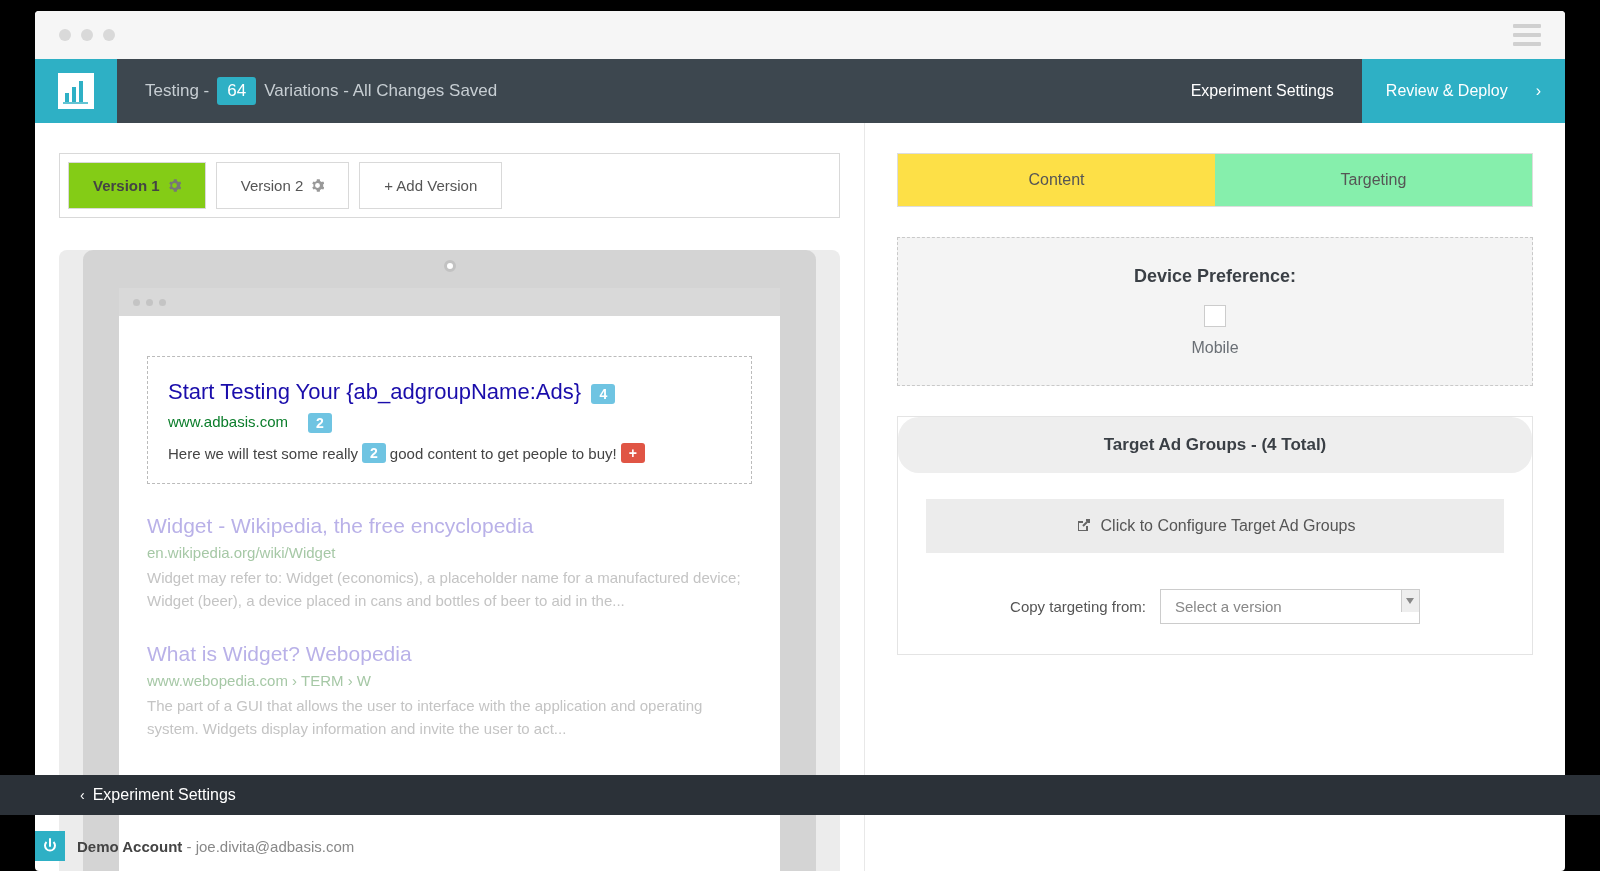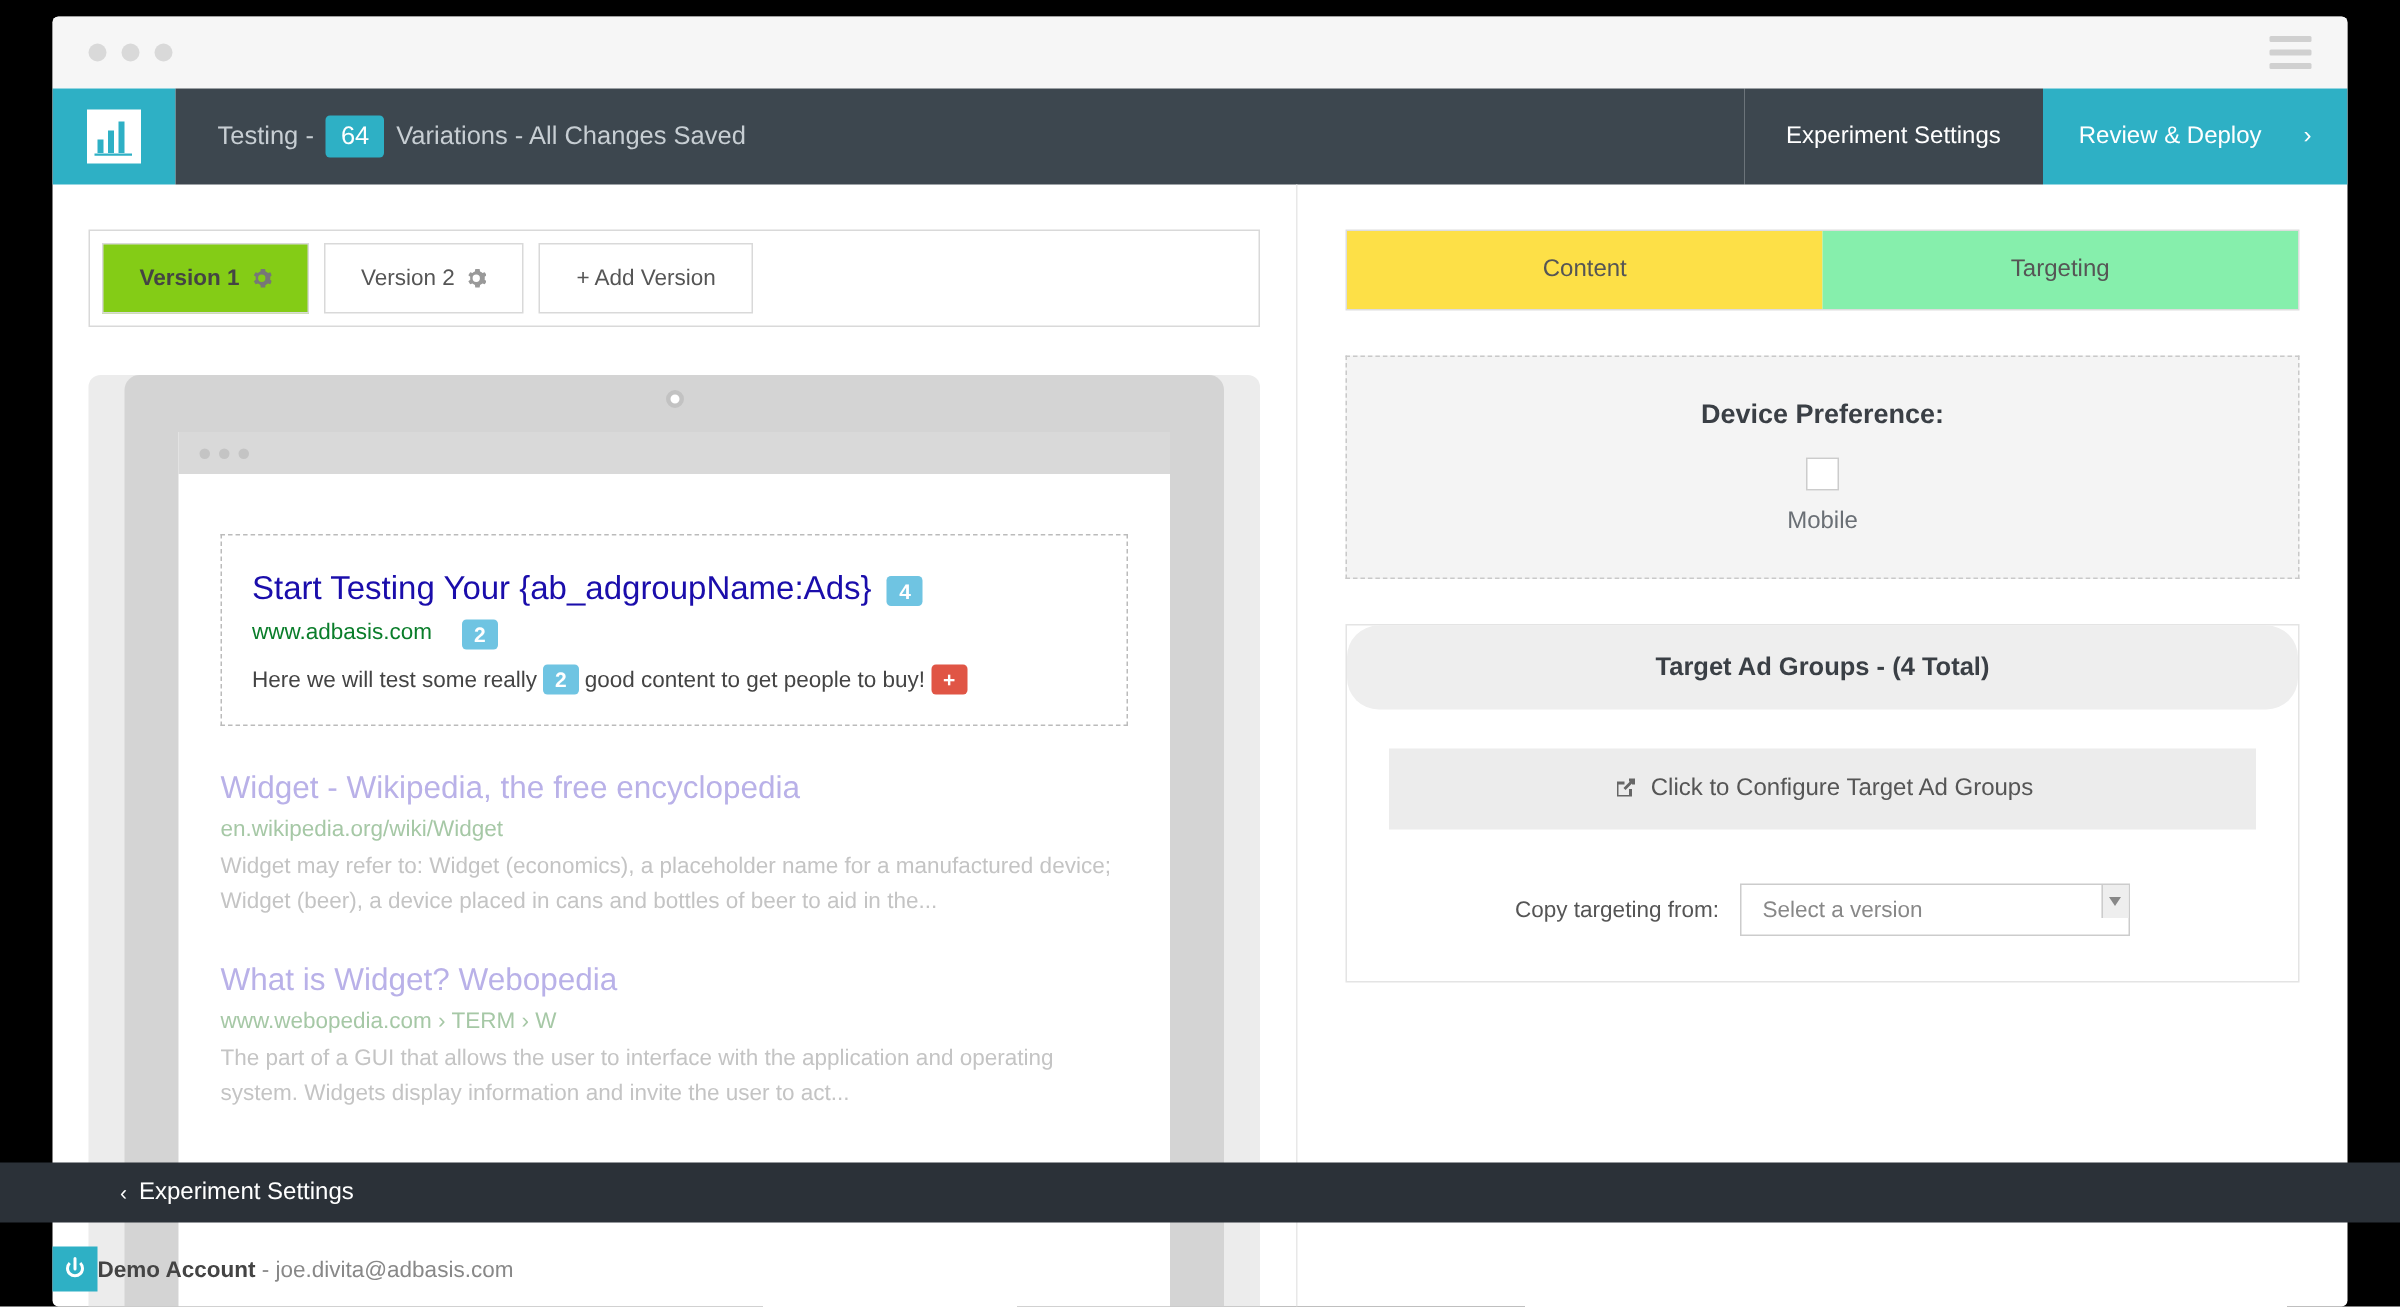--- a/index.html
+++ b/index.html
@@ -63,21 +63,21 @@
 .target-card { margin-top: 30px; border: 1px solid #e4e4e4; }
 .target-head { background: #eeeeee; text-align: center; padding: 18px 0; font-size: 17px; color: #3a3f45; font-weight: 600; border-radius: 21px; }
 .configure-btn { margin: 26px 28px; background: #ececec; text-align: center; padding: 18px 0; color: #555; font-size: 16px; cursor: pointer; display: flex; align-items: center; justify-content: center; gap: 10px; }
 .copy-row { display: flex; align-items: center; justify-content: center; gap: 14px; padding: 10px 28px 30px; color: #555; font-size: 15px; }
 .select-box { border: 1px solid #ccc; background: #fff; padding: 8px 14px; width: 260px; display: flex; justify-content: space-between; align-items: center; color: #888; position: relative; }
 .select-btn { width: 18px; height: 22px; background: #eee; border-left: 1px solid #ccc; position: absolute; right: 0; top: 0; bottom: 0; display: flex; align-items: center; justify-content: center; }
 
 .bottombar { position: absolute; left: 0; right: 0; top: 775px; height: 40px; background: #2b3138; color: #fff; display: flex; align-items: center; padding-left: 80px; font-size: 16px; gap: 8px; }
 .bottombar .chev { font-size: 14px; }
 
-.accountbar { position: absolute; left: 35px; right: 35px; top: 828px; height: 36px; display: flex; align-items: center; gap: 0; color: #444; font-size: 15px; }
+.accountbar { position: absolute; left: 35px; right: 35px; top: 828px; height: 36px; display: flex; align-items: center; gap: 12px; color: #444; font-size: 15px; }
 .power-btn { width: 30px; height: 30px; background: #2eb0c5; display: flex; align-items: center; justify-content: center; }
 .acc-email { color: #888; }
 </style>
 </head>
 <body>
 
 <div class="outer-frame">
 
   <div class="window-chrome">
     <div class="traffic-lights">

